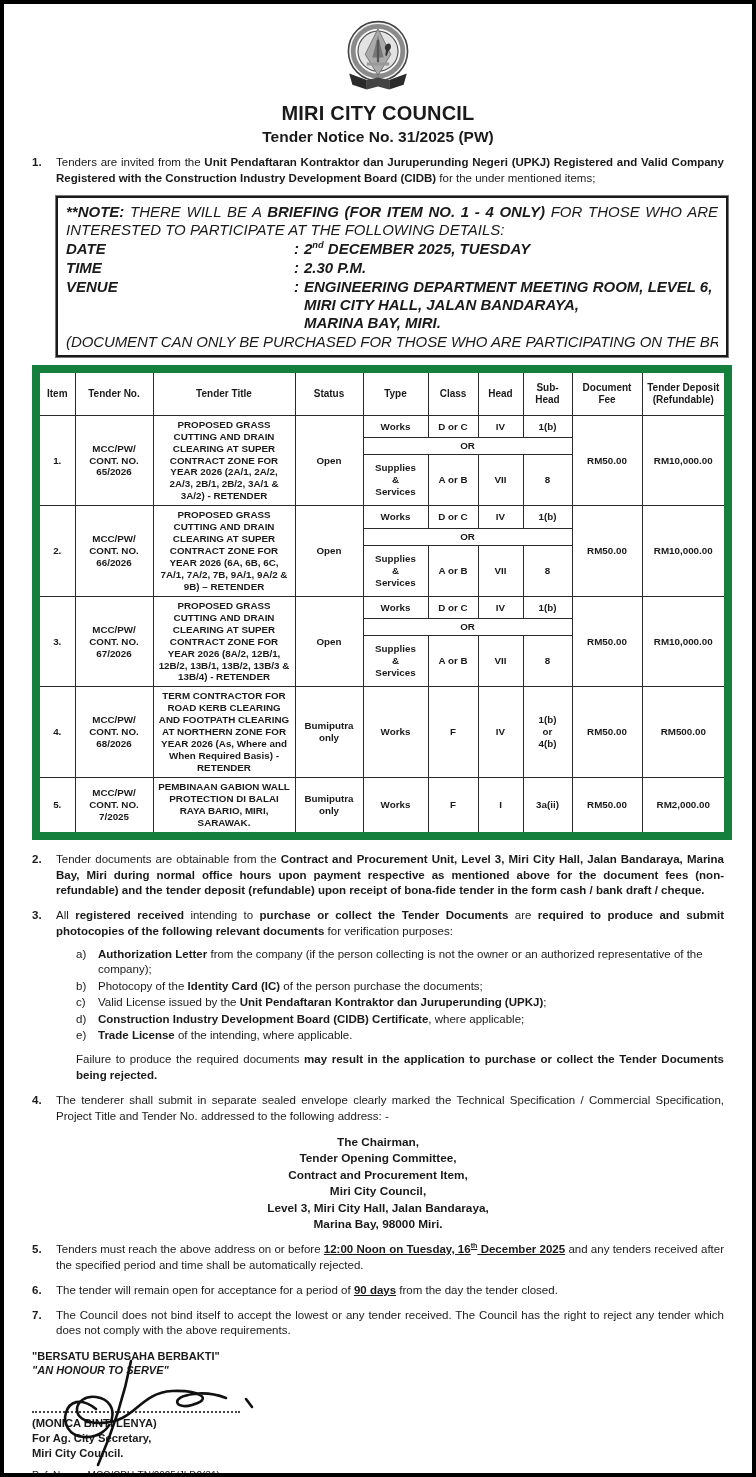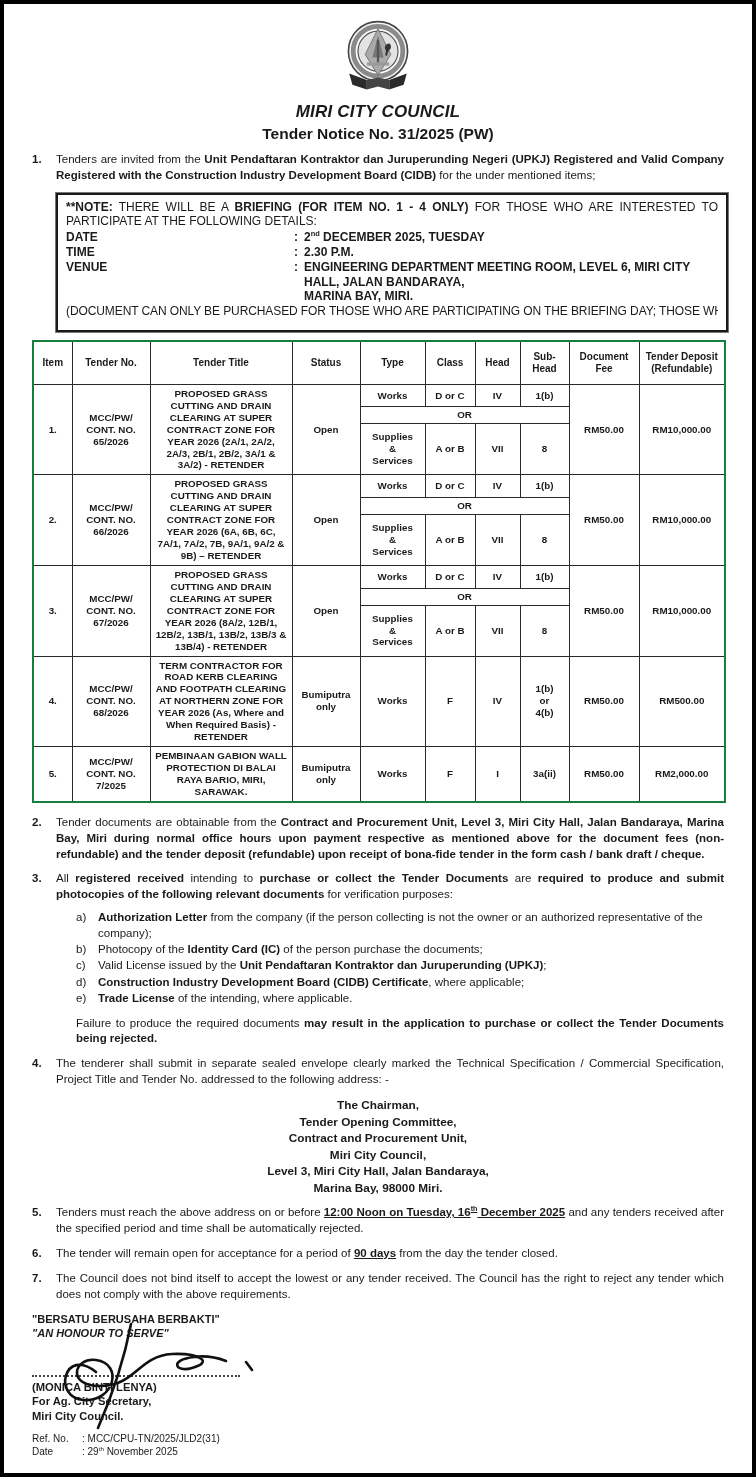--- a/index.html
+++ b/index.html
@@ -8,42 +8,42 @@
     background:#ffffff;border:4px solid #000;
     font-family:"Liberation Sans",sans-serif;color:#1a1a1a;
     overflow:hidden;position:relative;
   }
   .content{padding:10px 28px 0 28px;}
   .b{font-weight:700;}
   .u{text-decoration:underline;}
   .sup{vertical-align:super;font-size:0.62em;}
   
   .seal-wrap{text-align:center;margin-top:2px;}
-  .doc-title{text-align:center;font-weight:700;font-size:17px;margin-top:2px;letter-spacing:0.2px;font-style:italic;}
+  .doc-title{text-align:center;font-weight:700;font-size:20px;margin-top:2px;letter-spacing:0.2px;}
   .doc-subtitle{text-align:center;font-weight:700;font-size:15.5px;margin-top:3px;}
   
   .num-para{display:flex;margin:9px 0 0 0;font-size:11.5px;line-height:1.38;}
   .num-para .num{width:24px;flex:0 0 24px;font-weight:700;}
   .num-para .ptext{flex:1;text-align:justify;}
   
   .note-box{
     border:2px solid #1a1a1a;outline:1px solid #777;
     margin:9px 0 0 24px;width:652px;
-    padding:5px 8px 11px 8px;font-size:12px;line-height:1.2;
+    padding:5px 8px 4px 8px;font-size:15px;line-height:1.2;font-style:italic;
   }
   .note-intro{text-align:justify;}
   .note-row{display:flex;margin-top:1px;}
   .note-label{flex:0 0 228px;font-weight:700;}
   .note-colon{flex:0 0 10px;font-weight:700;}
   .note-val{flex:1;white-space:pre-wrap;}
   .note-footer{white-space:nowrap;overflow:hidden;margin-top:1px;letter-spacing:-0.1px;}
   
   table.tender-table{
     border-collapse:collapse;table-layout:fixed;width:692px;margin:8px auto 0 auto;
-    font-size:9.8px;line-height:1.22;border:2px solid #15803d;
+    font-size:9.8px;line-height:1.22;border:8px solid #15803d;
   }
   .tender-table th,.tender-table td{
     border:1.2px solid #2a2a2a;padding:3px 4px;text-align:center;
     vertical-align:middle;font-weight:700;word-wrap:break-word;
   }
   .tender-table th{font-size:10px;height:34px;padding:4px 2px;}
   .cell-title{text-align:justify;padding:5px 7px;}
   .cell-tender{text-align:left;padding-left:7px;}
   .pre{white-space:pre-line;}
   .or-row td{height:14px;padding:1px;}
@@ -292,21 +292,21 @@
   <div class="indent-note"><span>Failure to produce the required documents </span><span class="b">may result in the application to purchase or collect the Tender Documents being rejected.</span></div>
 
   <div class="num-para">
     <span class="num">4.</span>
     <div class="ptext"><span>The tenderer shall submit in separate sealed envelope clearly marked the Technical Specification / Commercial Specification, Project Title and Tender No. addressed to the following address: -</span></div>
   </div>
 
   <div class="address-block">
     <div>The Chairman,</div>
     <div>Tender Opening Committee,</div>
-    <div>Contract and Procurement Unit,</div>
+    <div>Contract and Procurement Item,</div>
     <div>Miri City Council,</div>
     <div>Level 3, Miri City Hall, Jalan Bandaraya,</div>
     <div>Marina Bay, 98000 Miri.</div>
   </div>
 
   <div class="num-para">
     <span class="num">5.</span>
     <div class="ptext"><span>Tenders must reach the above address on or before </span><span class="b u">12:00 Noon on Tuesday, 16</span><span class="b u sup">th</span><span class="b u"> December 2025</span><span> and any tenders received after the specified period and time shall be automatically rejected.</span></div>
   </div>
 

